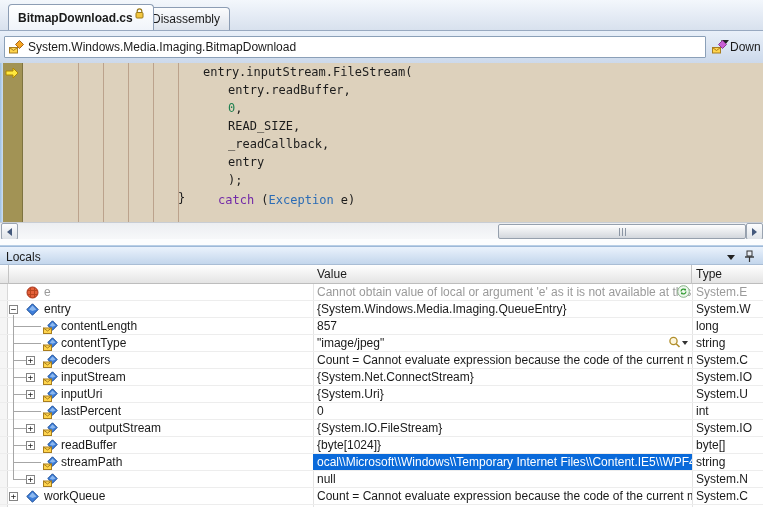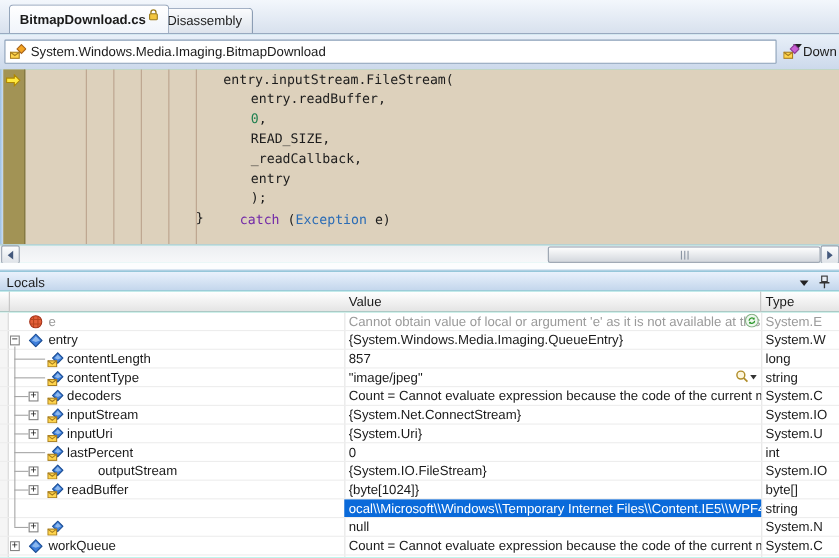--- a/index.html
+++ b/index.html
@@ -340,20 +340,30 @@
                 <polygon points="9.5,2.4 12.6,5.5 9.5,6.8 6.8,5.5" fill="#8cb8ee"></polygon>
                 <rect x="0.5" y="8" width="8" height="5.5" fill="#ffd54d" stroke="#a87d1e"></rect>
                 <path d="M0.5 8 L4.5 11 L8.5 8" fill="none" stroke="#a87d1e"></path>
               </svg></span>
             <span class="name-text" style="left: 52px;">readBuffer</span>
           </div>
           <div class="val-cell">{byte[1024]}</div>
           <div class="type-cell">byte[]</div>
         </div>
         <div class="lrow" style="top: 170px;">
+          <div class="name-area">
+            <div class="tree-h" style="left: 4px; top: 8px; width: 28px;"></div>
+            <span class="row-icon" style="left: 34px;"><svg width="15" height="14" viewBox="0 0 15 14">
+                <polygon points="9.5,0.8 14.2,5.5 9.5,10.2 4.8,5.5" fill="#3d7edb" stroke="#1d4e94"></polygon>
+                <polygon points="9.5,2.4 12.6,5.5 9.5,6.8 6.8,5.5" fill="#8cb8ee"></polygon>
+                <rect x="0.5" y="8" width="8" height="5.5" fill="#ffd54d" stroke="#a87d1e"></rect>
+                <path d="M0.5 8 L4.5 11 L8.5 8" fill="none" stroke="#a87d1e"></path>
+              </svg></span>
+            <span class="name-text" style="left: 52px;">streamPath</span>
+          </div>
           <div class="val-cell selected">ocal\\Microsoft\\Windows\\Temporary Internet Files\\Content.IE5\\WPF418F.tmp"</div>
           <div class="type-cell">string</div>
         </div>
         <div class="lrow" style="top: 187px;">
           <div class="name-area">
             <div class="tree-h" style="left: 4px; top: 8px; width: 13px;"></div>
             <div class="expander" style="left: 17px;">+</div>
             <span class="row-icon" style="left: 34px;"><svg width="15" height="14" viewBox="0 0 15 14">
                 <polygon points="9.5,0.8 14.2,5.5 9.5,10.2 4.8,5.5" fill="#3d7edb" stroke="#1d4e94"></polygon>
                 <polygon points="9.5,2.4 12.6,5.5 9.5,6.8 6.8,5.5" fill="#8cb8ee"></polygon>

